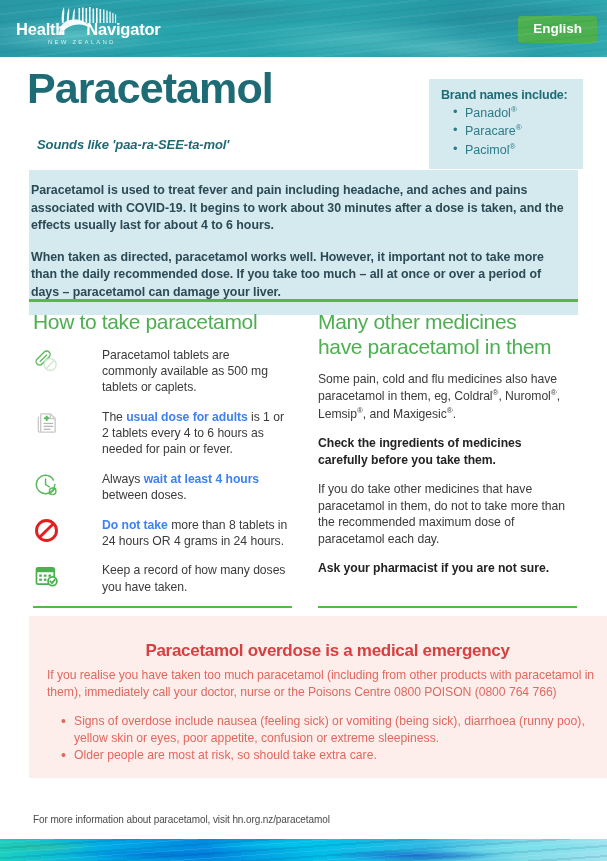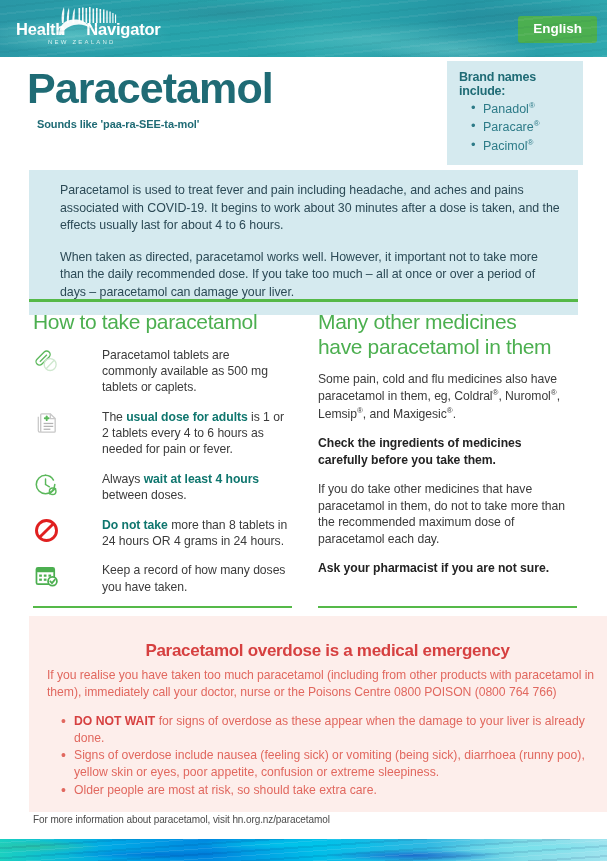--- a/index.html
+++ b/index.html
@@ -123,32 +123,33 @@
     top: 10px;
     font-size: 43px;
     font-weight: bold;
     color: #1f6b75;
     letter-spacing: -0.9px;
     line-height: 1;
   }
   .pronunciation {
     position: absolute;
     left: 37px;
-    top: 61px;
-    font-size: 11px;
+    top: 80px;
+    font-size: 13px;
+    font-style: italic;
     font-weight: bold;
     color: #1f6b75;
     letter-spacing: -0.1px;
   }
 
   .brand-box {
     position: absolute;
     right: 24px;
-    top: 4px;
-    width: 136px;
+    top: 22px;
+    width: 154px;
     background: #d5eaef;
     padding: 9px 10px 10px 12px;
   }
   .brand-title {
     font-size: 12.5px;
     font-weight: bold;
     color: #1f6b75;
     margin-bottom: 2px;
     letter-spacing: -0.2px;
   }
@@ -174,21 +175,22 @@
   }
   .reg { font-size: 8px; vertical-align: super; }
 
   
   .intro-box {
     position: absolute;
     left: 29px;
     top: 170px;
     width: 549px;
     background: #d5eaef;
-    padding: 12px 14px 13px 31px;
+    padding: 12px 14px 13px 2px;
+    font-weight: bold;
   }
   .intro-box p {
     font-size: 12.4px;
     line-height: 1.42;
     color: #2c4a56;
     letter-spacing: -0.05px;
   }
   .intro-box p + p { margin-top: 14px; }
 
   
@@ -254,21 +256,21 @@
   }
   .icon-text {
     flex: 1;
     font-size: 12.2px;
     line-height: 1.34;
     color: #3b3b3b;
     padding-top: 1px;
     letter-spacing: -0.05px;
     margin-left: 35px;
   }
-  .icon-text b { font-weight: bold; color: #0f766e; }
+  .icon-text b { font-weight: bold; color: #3b82f6; }
 
   .col-right p {
     font-size: 12.2px;
     line-height: 1.38;
     color: #3b3b3b;
     margin-bottom: 12px;
     letter-spacing: -0.05px;
   }
   .col-right p.bold { font-weight: bold; color: #232323; }
 
@@ -541,21 +543,20 @@
 
   </div>
 
   <div class="rule-left"></div>
   <div class="rule-right"></div>
 
   <div class="overdose">
     <div class="overdose-title">Paracetamol overdose is a medical emergency</div>
     <p>If you realise you have taken too much paracetamol (including from other products with paracetamol in them), immediately call your doctor, nurse or the Poisons Centre 0800 POISON (0800 764 766)</p>
     <ul class="overdose-list">
-      <li><b>DO NOT WAIT</b><span> for signs of overdose as these appear when the damage to your liver is already done.</span></li>
       <li><span>Signs of overdose include nausea (feeling sick) or vomiting (being sick), diarrhoea (runny poo), yellow skin or eyes, poor appetite, confusion or extreme sleepiness.</span></li>
       <li><span>Older people are most at risk, so should take extra care.</span></li>
     </ul>
   </div>
 
   <div class="footer-note">For more information about paracetamol, visit hn.org.nz/paracetamol</div>
   <div class="footer-band"></div>
 
 </div>
 

